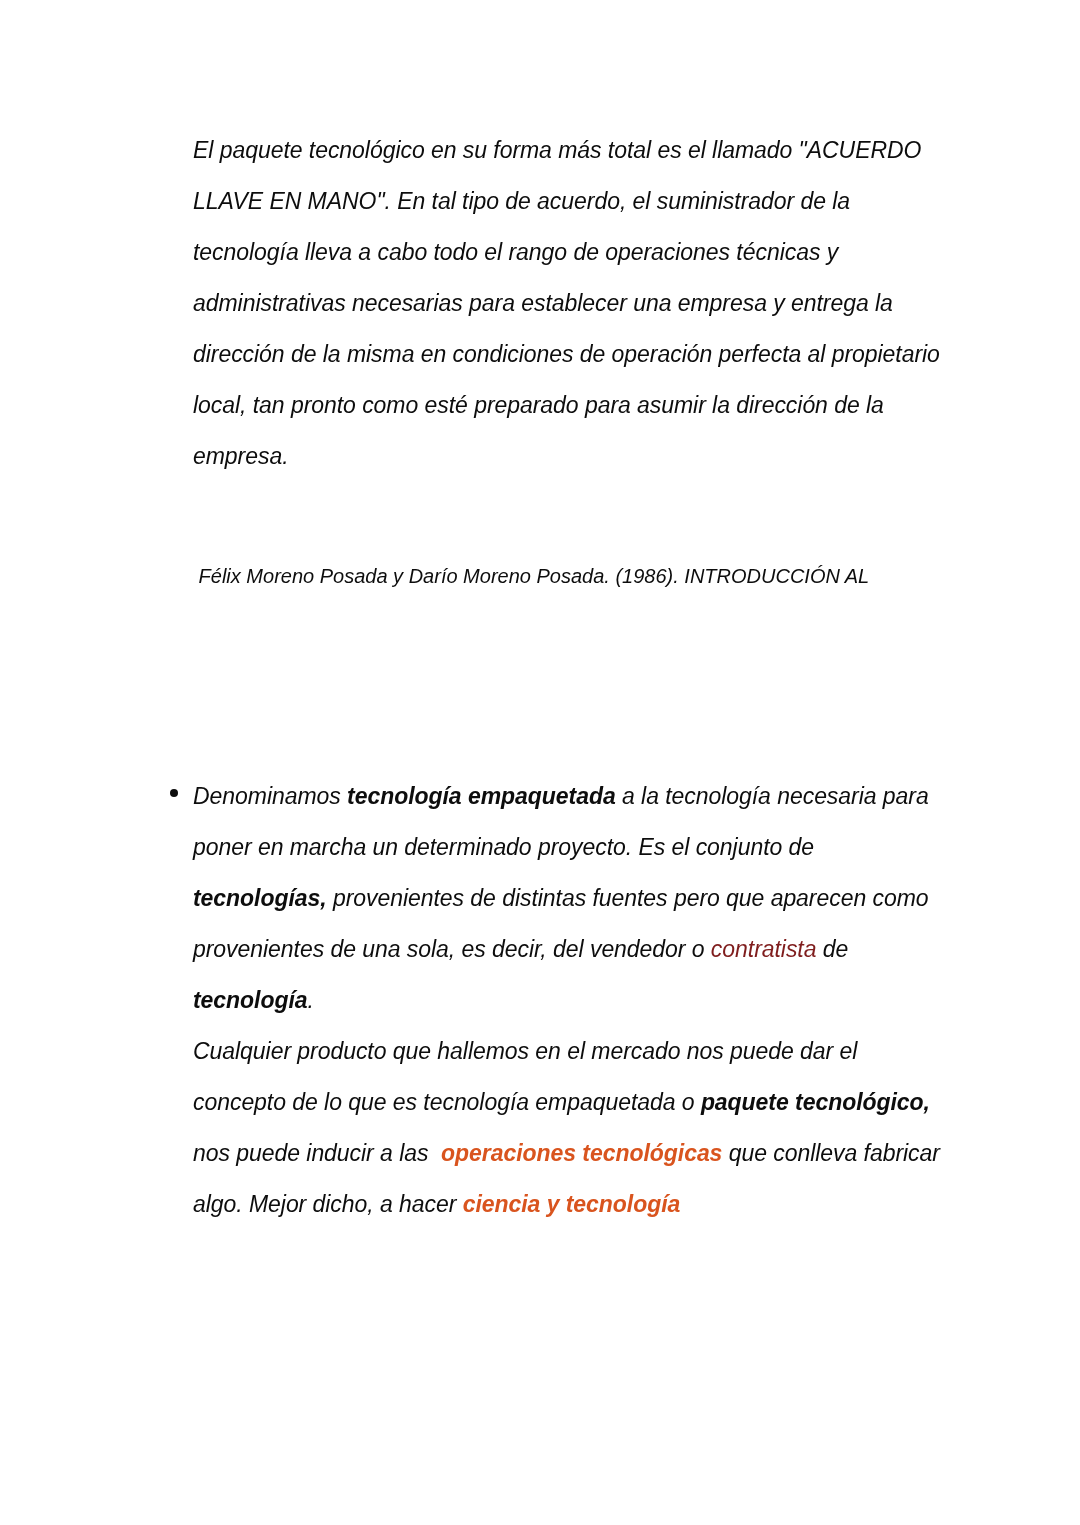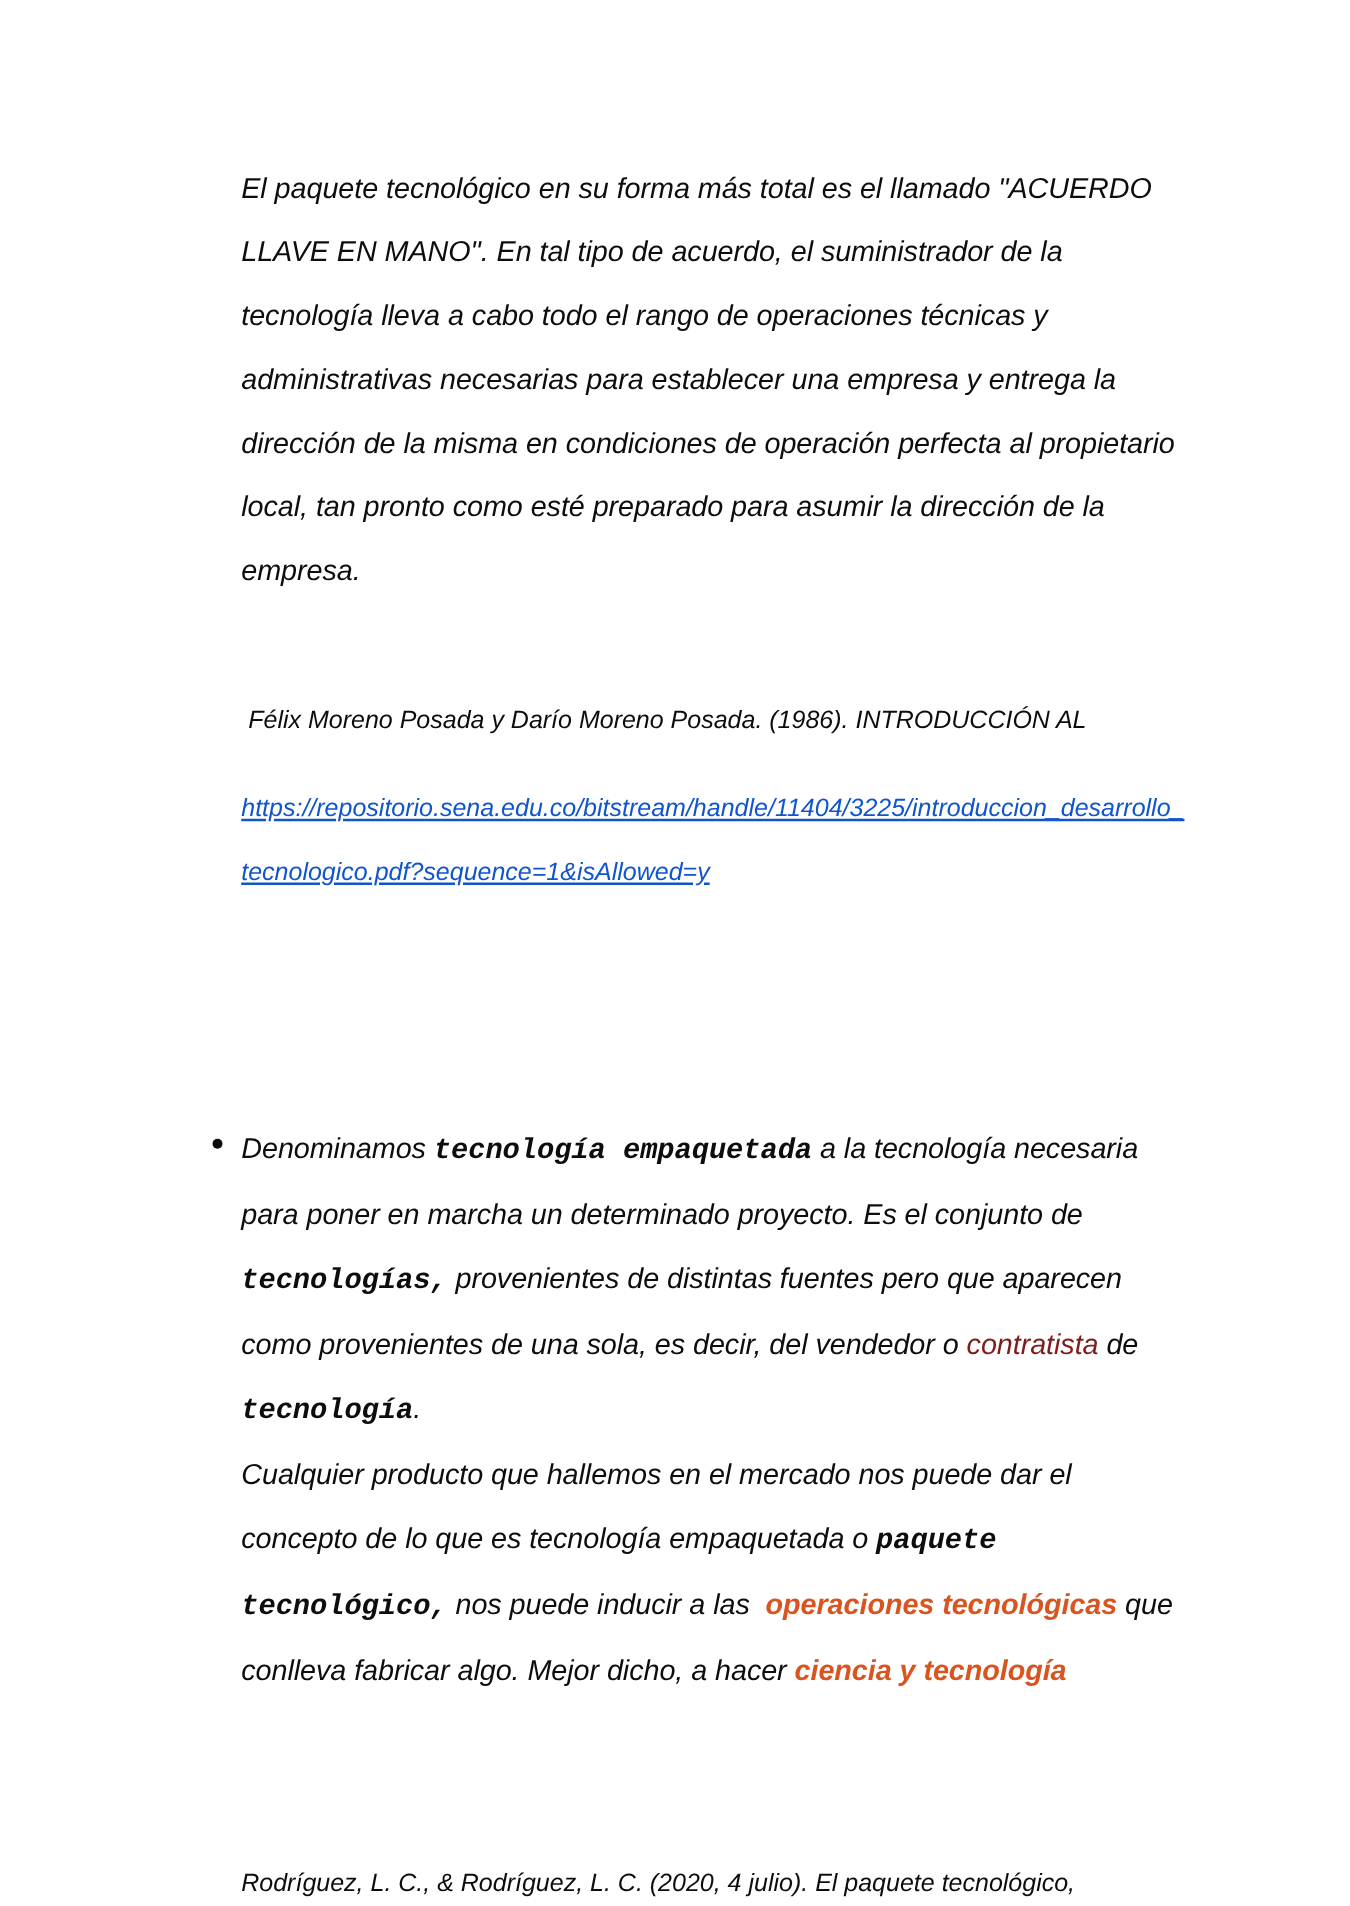--- a/index.html
+++ b/index.html
@@ -40,21 +40,20 @@
     letter-spacing: -0.05px;
     color: #0d0d0d;
     word-spacing: 0px;
   }
   .gap-md  { height: 49px; }
   .gap-lg  { height: 100px; }
 
   b, .b {
     font-weight: bold;
     font-style: italic;
-    font-family: Liberation Mono, monospace;
   }
 
   .link {
     color: #1155cc;
     text-decoration: underline;
     text-underline-offset: 2px;
     font-style: italic;
     word-break: break-all;
     cursor: pointer;
   }
@@ -104,39 +103,31 @@
 
 <div class="page">
   <div class="content">
 
     <p class="block">El paquete tecnológico en su forma más total es el llamado "ACUERDO LLAVE EN MANO". En tal tipo de acuerdo, el suministrador de la tecnología lleva a cabo todo el rango de operaciones técnicas y administrativas necesarias para establecer una empresa y entrega la dirección de la misma en condiciones de operación perfecta al propietario local, tan pronto como esté preparado para asumir la dirección de la empresa.</p>
 
     <div class="gap-md"></div>
 
     <div>
       <p class="cite nowrapish"> Félix Moreno Posada y Darío Moreno Posada. (1986). INTRODUCCIÓN AL</p>
-      <p class="cite">
-        <span class="link">https://repositorio.sena.edu.co/bitstream/handle/11404/3225/introduccion_desarrollo_tecnologico.pdf?sequence=1&amp;isAllowed=y</span>
-      </p>
     </div>
 
     <div class="gap-lg"></div>
     <div class="gap-md"></div>
 
     <ul class="bullets">
       <li class="bullet-item">
         <span class="bullet-marker"></span>
         <p class="block"><span>Denominamos </span><b>tecnología empaquetada</b><span> a la tecnología necesaria para poner en marcha un determinado proyecto. Es el conjunto de </span><b>tecnologías,</b><span> provenientes de distintas fuentes pero que aparecen como provenientes de una sola, es decir, del vendedor o </span><span class="orange-light">contratista</span><span> de </span><b>tecnología</b><span>.</span></p>
 
         <p class="block nowrapish"><span>Cualquier producto que hallemos en el mercado nos puede dar el concepto de lo que es tecnología empaquetada o </span><b>paquete tecnológico,</b><span> nos puede inducir a las  </span><span class="orange-bold">operaciones tecnológicas</span><span> que conlleva fabricar algo. Mejor dicho, a hacer </span><span class="orange-bold">ciencia y tecnología</span></p>
       </li>
     </ul>
 
     <div class="gap-lg"></div>
 
-    <div>
-      <p class="cite">Rodríguez, L. C., &amp; Rodríguez, L. C. (2020, 4 julio). El paquete tecnológico,</p>
-      <p class="cite">definición. Lizardo Carvajal R.</p>
-
-    </div>
 
   </div>
 </div>
 
 </body></html>

